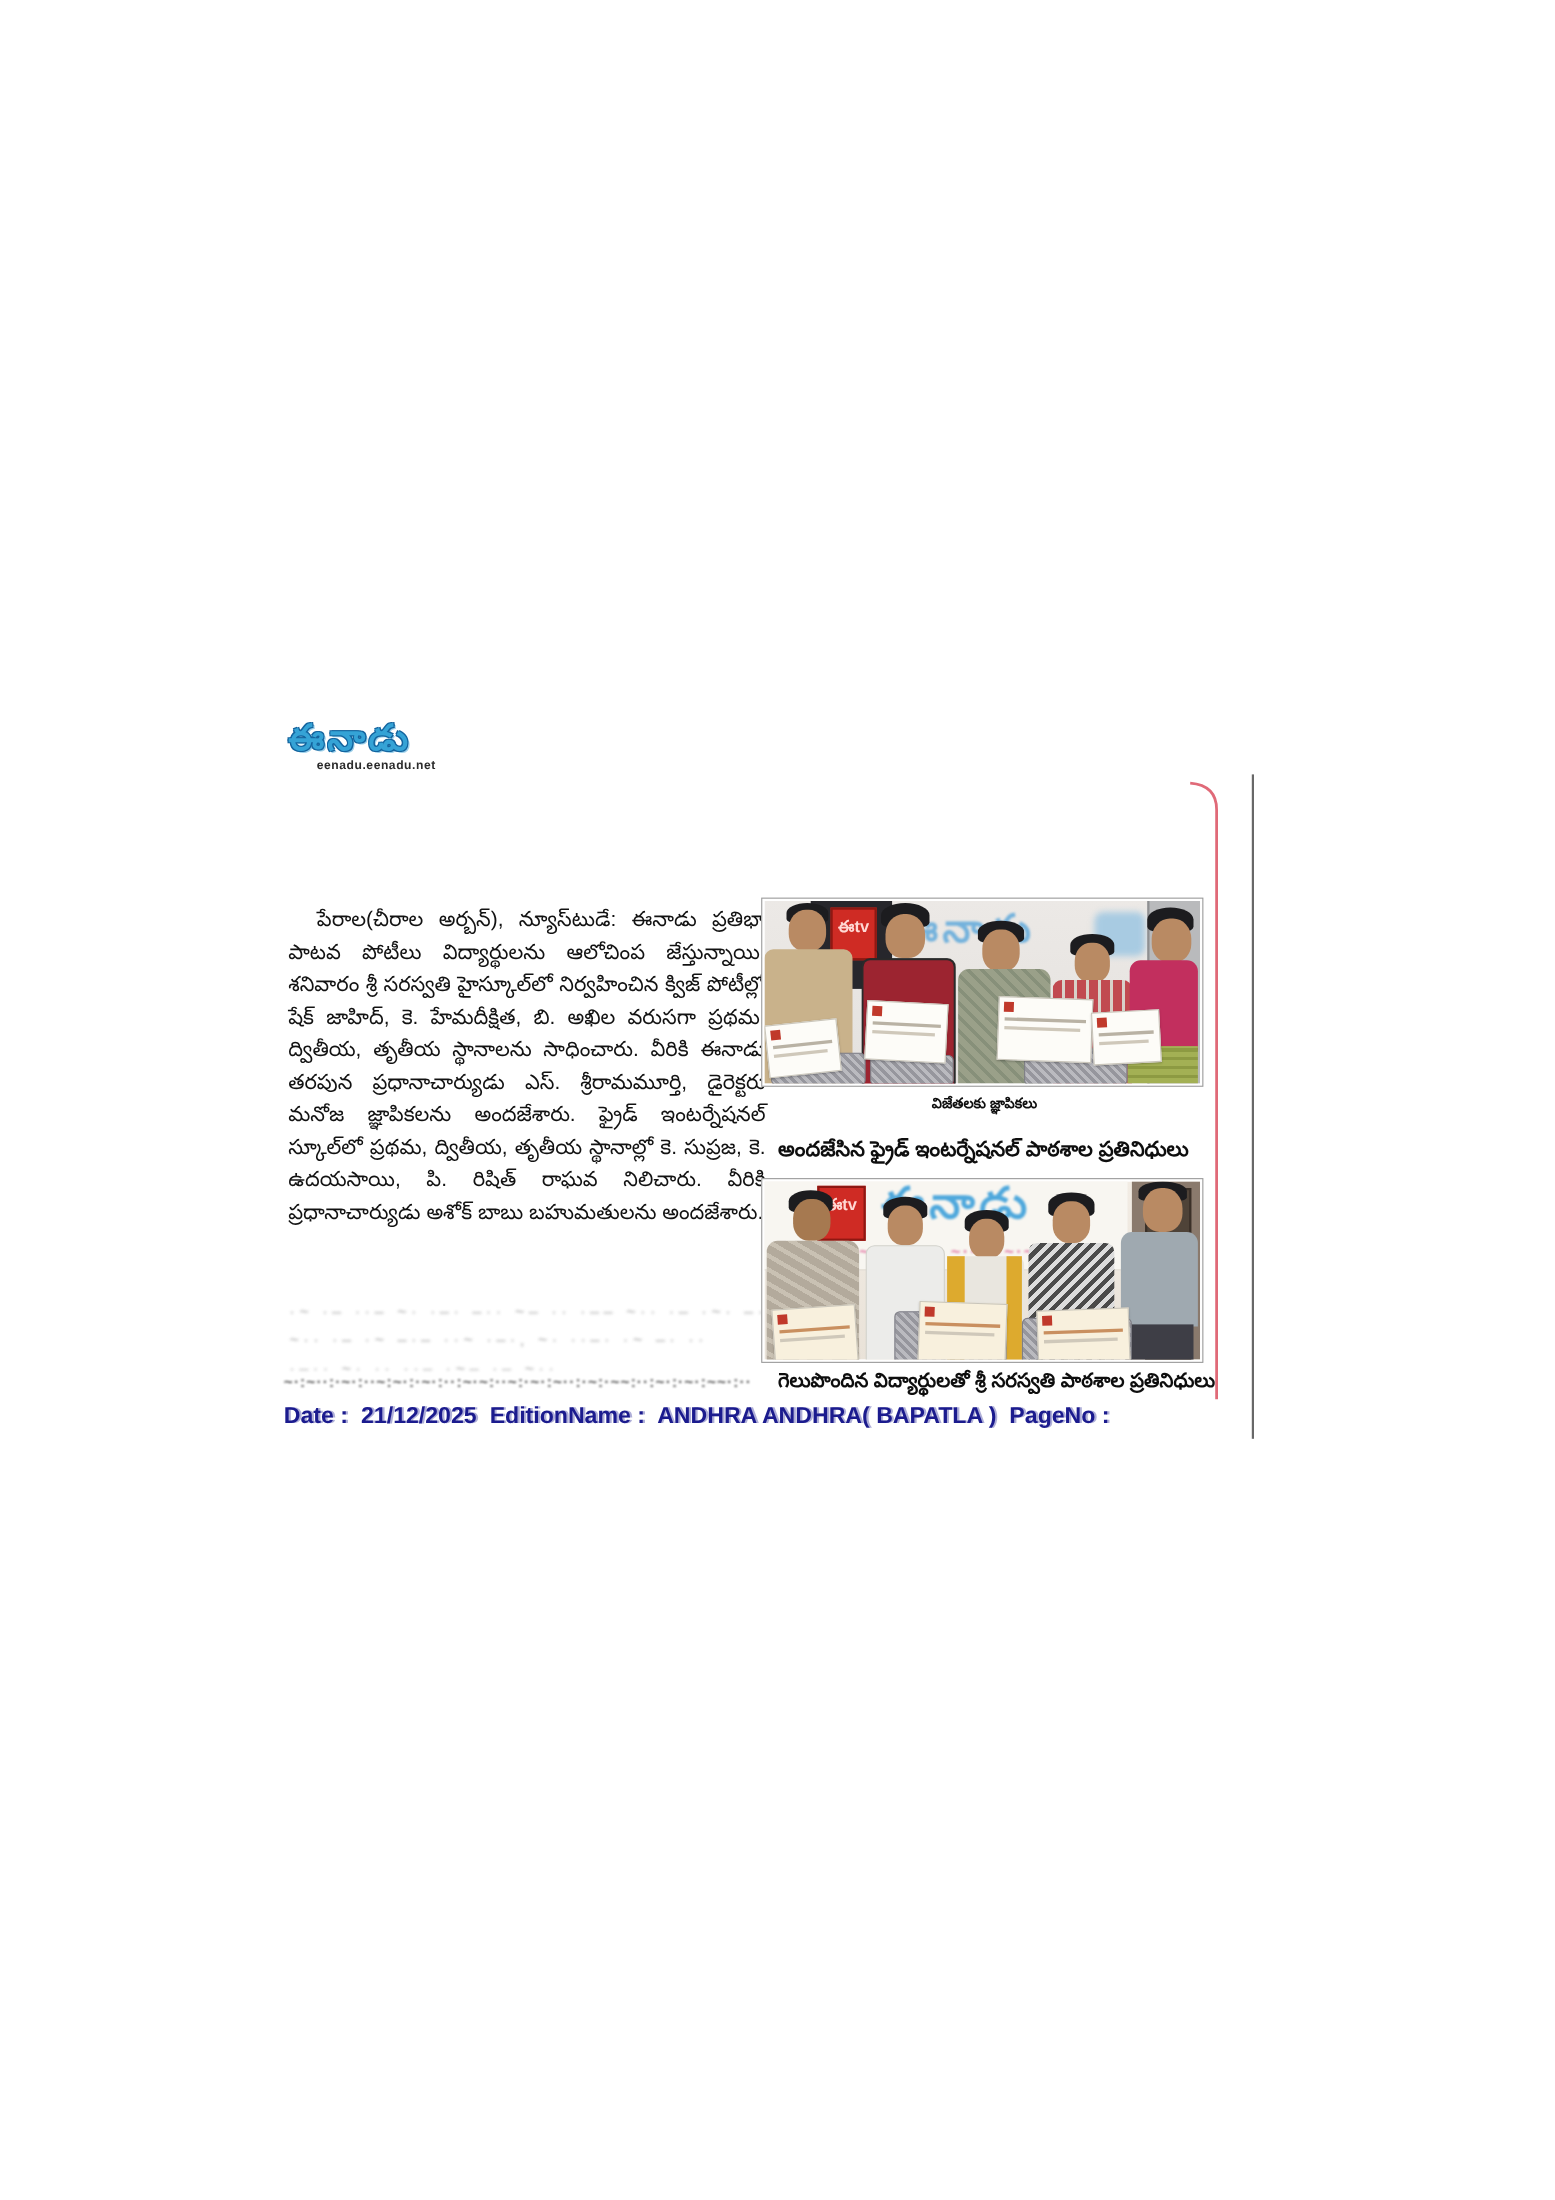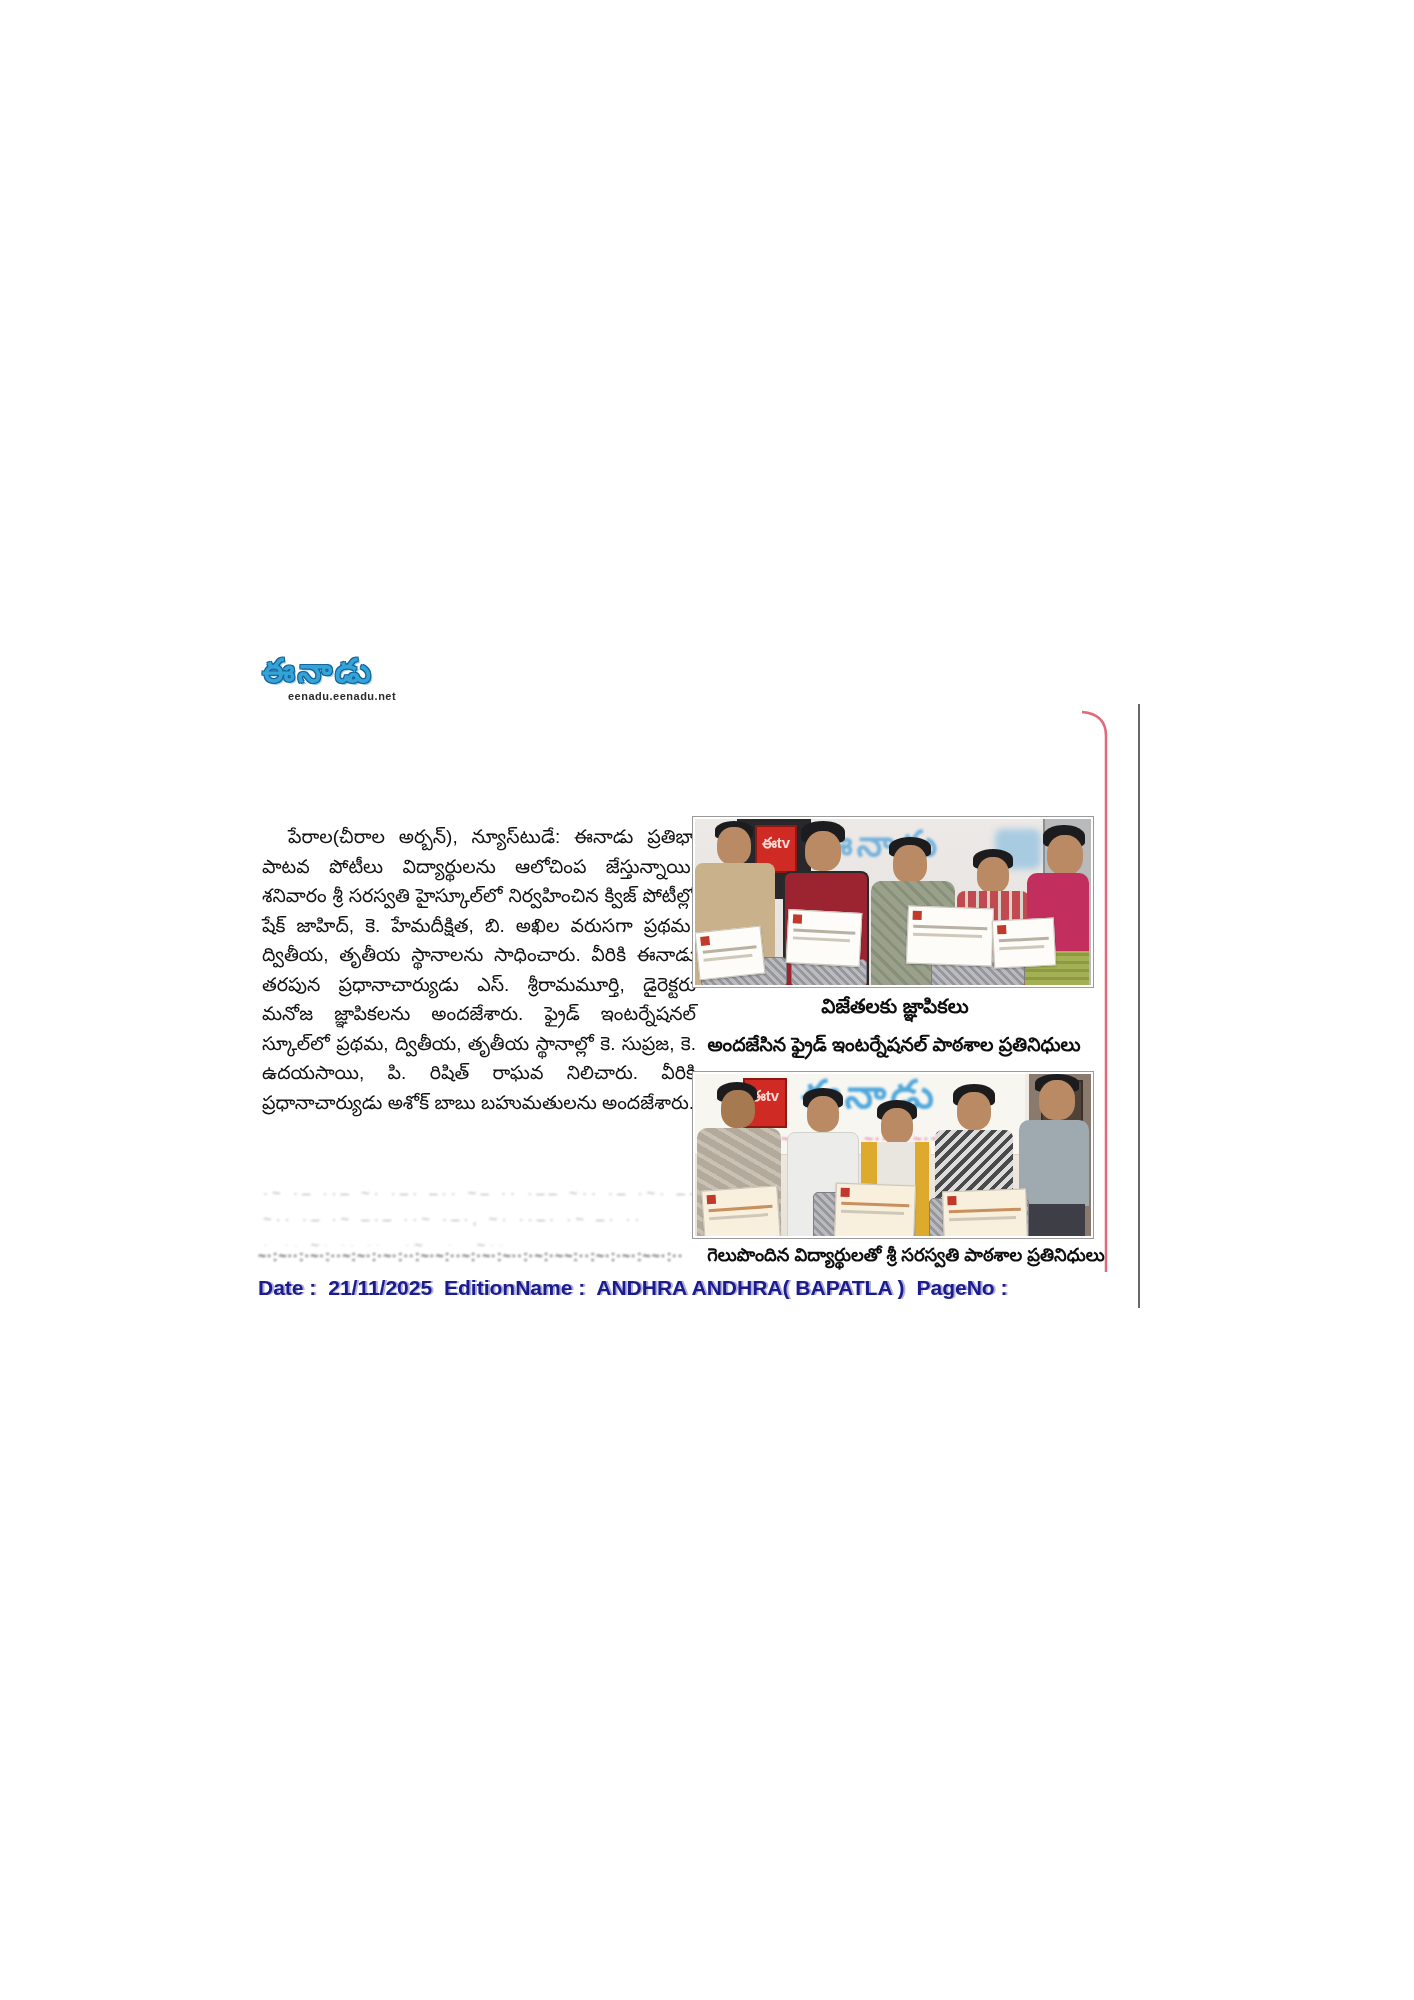--- a/index.html
+++ b/index.html
@@ -54,21 +54,21 @@
   .cert .seal{left:4px;top:4px;width:9px;height:9px;background:#c0392b;}
   .cert .l1{left:5px;top:18px;right:5px;height:3px;background:#b9b2a4;}
   .cert .l2{left:5px;top:26px;right:10px;height:3px;background:#cfc8ba;}
   .cert2{background:#f8f0dd;}
   .cert2 .l1{background:#c98f5f;}
   .bundle{background:#a3a3aa;border:1px solid #7e7e86;border-radius:5px;
         background-image:repeating-linear-gradient(45deg,rgba(255,255,255,.25) 0 3px,rgba(0,0,0,.08) 3px 6px);}
 
   
   .cap{font-weight:bold;color:#0e0e0e;text-align:center;}
-  .cap1a{left:692px;top:995px;width:406px;font-size:20px;}
+  .cap1a{left:692px;top:995px;width:406px;font-size:13px;}
   .cap1b{left:684px;top:1034px;width:420px;font-size:19px;}
   .cap2{left:700px;top:1245px;width:412px;font-size:18px;text-align:center;white-space:nowrap;}
   .footer{left:258px;top:1276px;font-size:21px;font-weight:bold;color:#1b1b8e;
         white-space:nowrap;text-shadow:2px 0 0 rgba(27,27,142,.35);}
   .footer span{margin-right:6px;margin-top:26px;}
 
   
   .greyline{left:1138px;top:704px;width:2px;height:604px;background:#4d4d4d;opacity:.85;}
 </style>
 </head>
@@ -192,21 +192,21 @@
           <i class="l2"></i>
         </div>
     </div>
   </div>
 
   <div class="abs ghostcap">~·:~··:·~·:··~:~·:·~·:··:~·~:··~:·~·:~··:·~:·~~:··:~·:·~·:~~·:··</div>
   <div class="abs cap cap2">గెలుపొందిన విద్యార్థులతో శ్రీ సరస్వతి పాఠశాల ప్రతినిధులు</div>
 
   <div class="abs footer">
     <span>Date :</span>
-    <span>21/11/2025</span>
+    <span>21/12/2025</span>
     <span>EditionName :</span>
     <span>ANDHRA ANDHRA( BAPATLA )</span>
     <span>PageNo :</span>
   </div>
 
   <svg class="abs" style="left:1078px;top:706px;" width="34" height="570" viewBox="0 0 34 570">
     <path d="M4,6 Q28,8 28,30 L28,566" stroke="#e06a78" stroke-width="2.5" fill="none"></path>
   </svg>
   <div class="abs greyline"></div>
 

